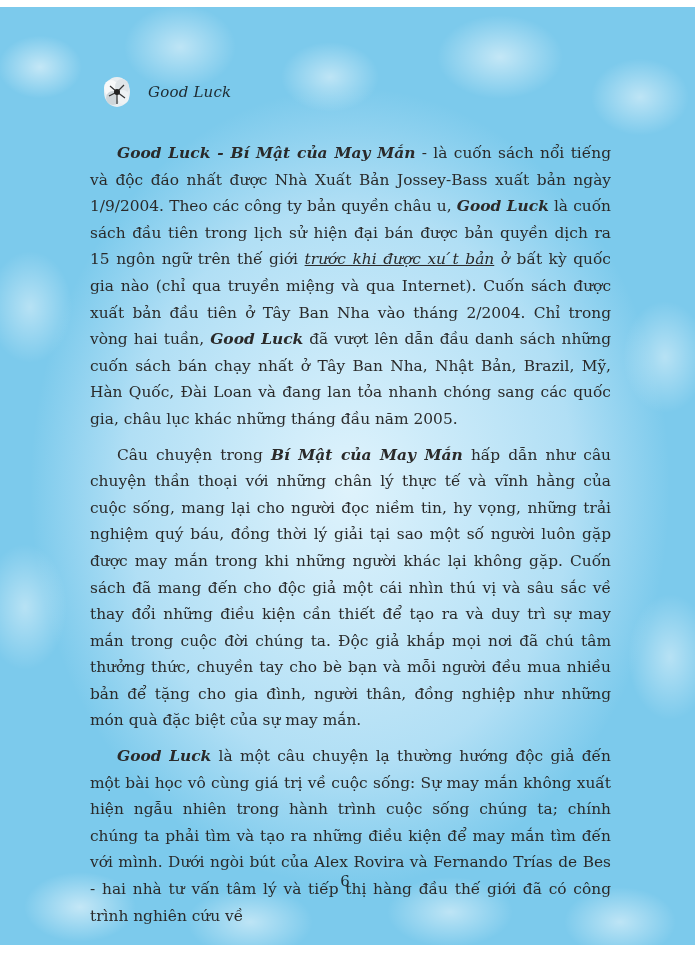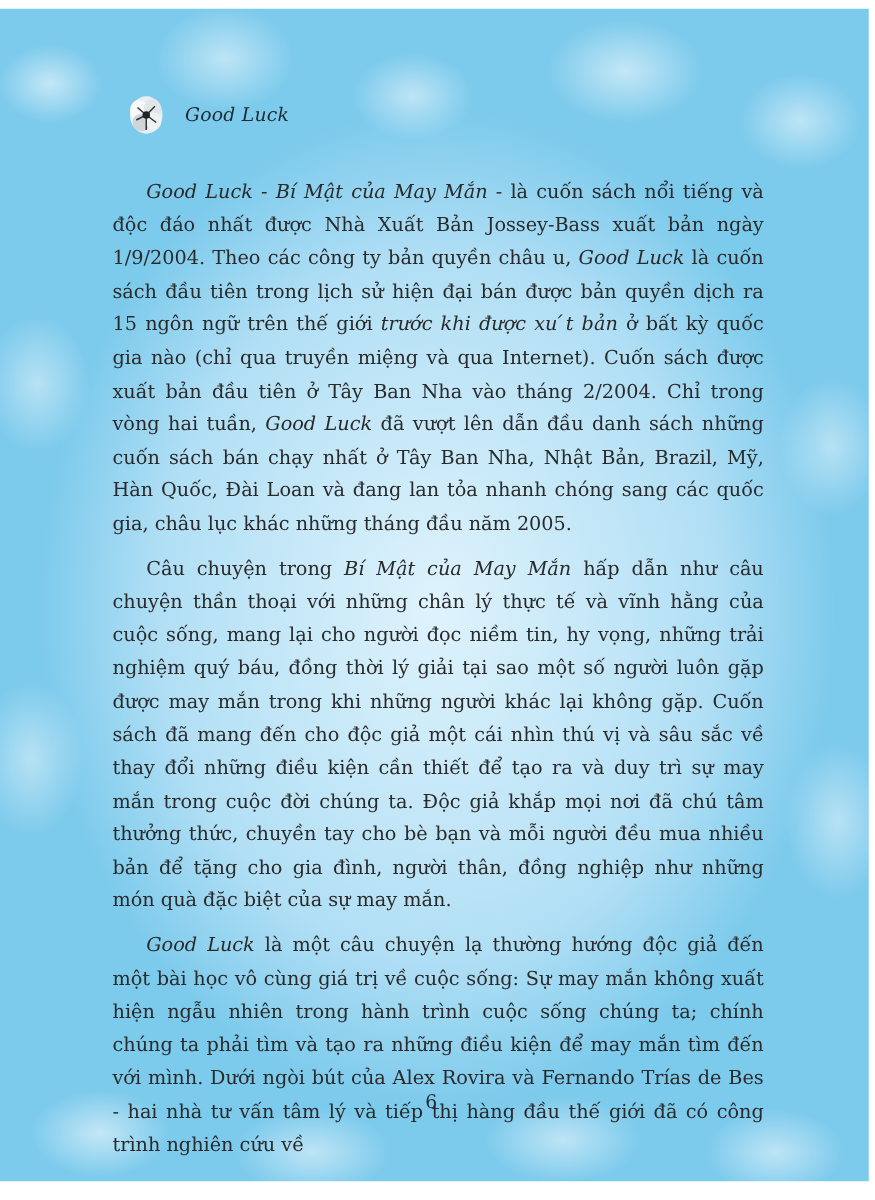--- a/index.html
+++ b/index.html
@@ -34,22 +34,22 @@
   .header-title {
     font-family: "DejaVu Serif", serif; font-style: italic;
     font-size: 15px; color: #1e2a30; letter-spacing: 0.2px;
   }
   .content {
     position: absolute; left: 90px; top: 140px; width: 521px;
     font-family: "DejaVu Serif", serif; font-size: 15.4px;
     line-height: 26.6px; color: #2a2a2a; text-align: justify;
   }
   .content p { margin: 0 0 9px 0; text-indent: 27px; }
-  .content b { font-weight: normal; font-style: italic; }
-  .content i { font-style: italic; }
+  .content b { font-weight: bold; font-style: italic; }
+  .content i { font-style: italic; text-decoration: underline; }
   .page-number {
     position: absolute; left: 0; width: 690px; top: 872px; text-align: center;
     font-family: "DejaVu Serif", serif; font-size: 15px; color: #1e2a30;
   }
 </style>
 </head>
 <body>
 
 <div class="page-bg"></div>
 

